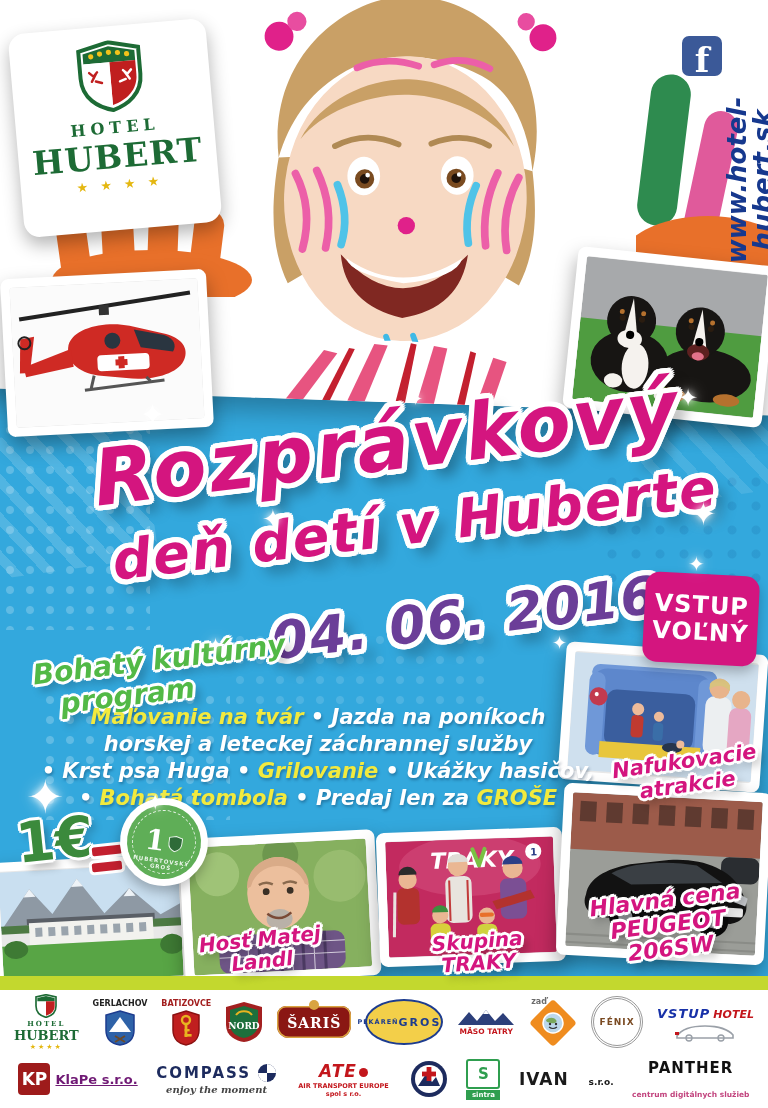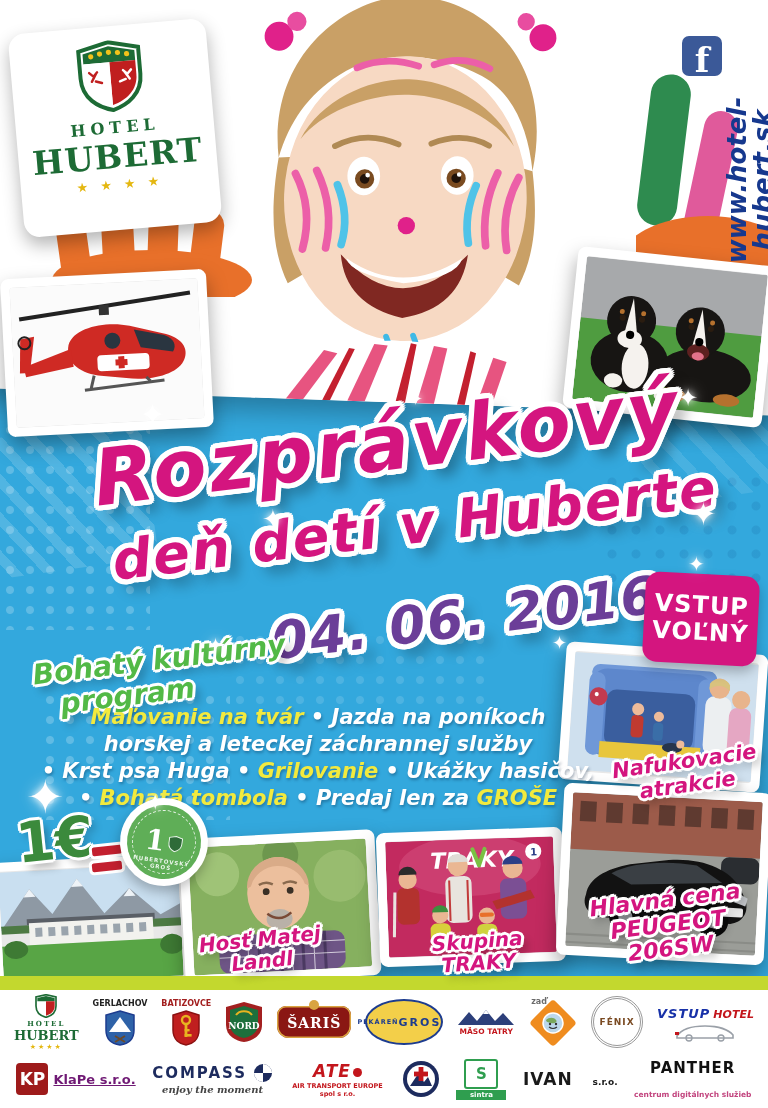--- a/index.html
+++ b/index.html
@@ -139,21 +139,21 @@
   .klape-sq span{color:#fff;font:900 17px "DejaVu Sans",sans-serif;}
   .klape-txt{font:800 13px "DejaVu Sans",sans-serif;color:#701a75;text-decoration:underline;}
   .comp-row{display:flex;align-items:center;gap:6px;}
   .comp-t1{font:700 15px "DejaVu Sans",sans-serif;color:#1d2b5e;letter-spacing:2px;}
   .comp-t2{font:italic 600 10px "DejaVu Serif",serif;color:#444;margin-top:1px;}
   .ate-t1{font:italic 900 17px "DejaVu Sans",sans-serif;color:#c3161c;letter-spacing:1px;}
   .ate-dot{display:inline-block;width:9px;height:9px;border-radius:50%;background:#c3161c;margin-left:2px;}
   .ate-t2{font:700 6.5px "DejaVu Sans",sans-serif;color:#c3161c;width:96px;margin-top:1px;}
   .sintra-box{width:30px;height:26px;border:2px solid #2f9e4f;border-radius:3px;display:flex;
               align-items:center;justify-content:center;font:900 15px "DejaVu Sans",sans-serif;color:#2f9e4f;}
-  .sintra-bar{width:50px;background:#2f9e4f;color:#fff;font:700 7px "DejaVu Sans",sans-serif;
+  .sintra-bar{width:34px;background:#2f9e4f;color:#fff;font:700 7px "DejaVu Sans",sans-serif;
               padding:1px 0;margin-top:1px;}
   .ivan-row{display:flex;align-items:baseline;gap:20px;}
   .ivan-t1{font:900 17px "DejaVu Sans",sans-serif;color:#1a1a1a;letter-spacing:1px;}
   .ivan-t2{font:700 9px "DejaVu Sans",sans-serif;color:#1a1a1a;}
   .tat-t1{font:600 11px "DejaVu Sans",sans-serif;letter-spacing:3px;color:#555;margin-top:1px;}
   .tat-t2{font:600 5px "DejaVu Sans",sans-serif;letter-spacing:1.5px;color:#999;margin-top:1px;}
   .pan-t1{font:900 15px "DejaVu Sans",sans-serif;color:#111;letter-spacing:1px;}
   .pan-t2{font:600 7.5px "DejaVu Sans",sans-serif;color:#c2447e;margin-top:13px;}
 </style>
 </head>

